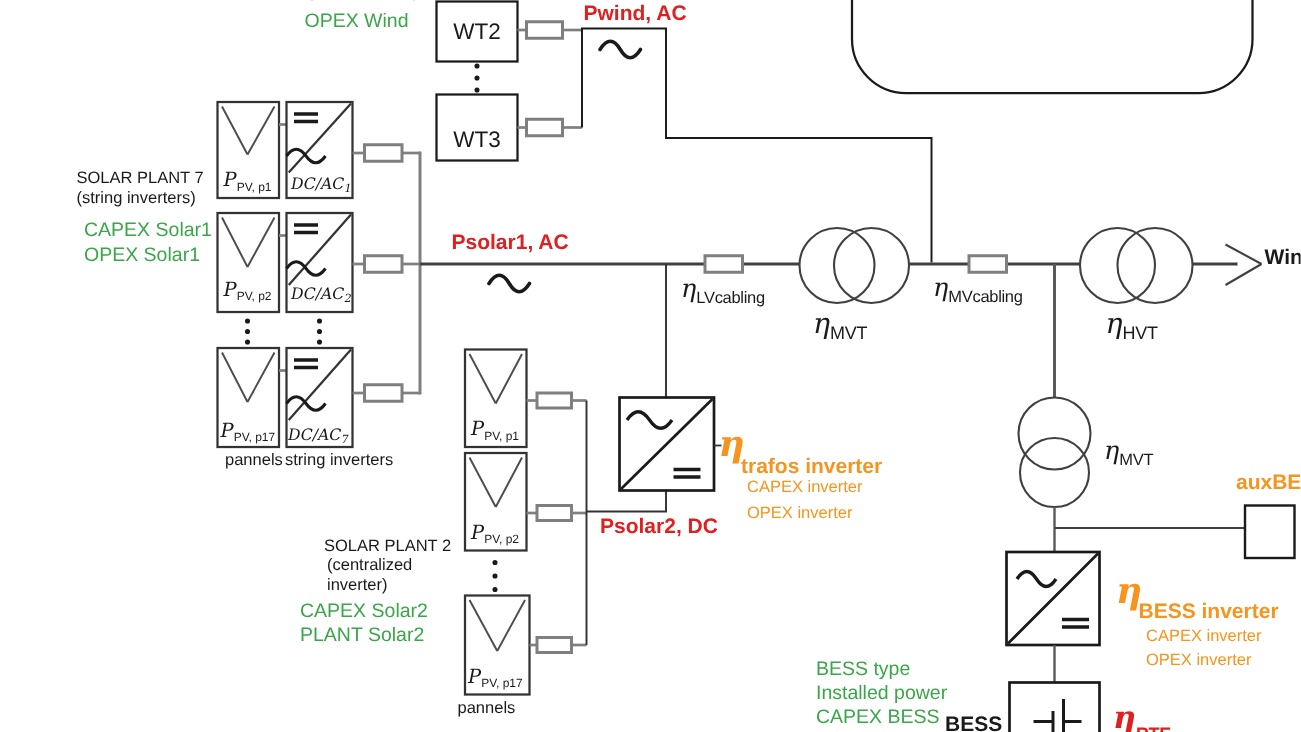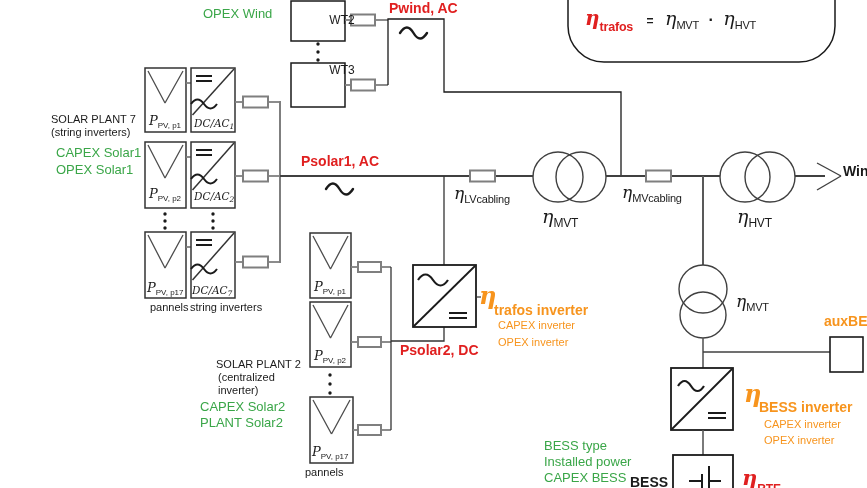--- a/index.html
+++ b/index.html
@@ -7,21 +7,21 @@
          font-family:"Liberation Sans",sans-serif;margin-left:23px;}
   #art{position:absolute;left:0;top:0;}
   .lbl{position:absolute;white-space:nowrap;line-height:1;color:#1a1a1a;
        font-family:"Liberation Sans",sans-serif;}
   .green{color:#3aa648;font-size:13px;}
   .red-b{color:#e02020;font-weight:700;font-size:14px;}
   .orange{color:#f7941d;}
   .ob{font-weight:700;font-size:14px;}
   .o12{font-size:11px;}
   .sz11{font-size:11px;}
-  .sz12{font-size:12px;padding-left:24px;}
+  .sz12{font-size:15px;}
   .bold{font-weight:700;font-size:14px;}
   .eta{font-family:"DejaVu Serif",serif;font-style:italic;font-weight:400;}
   .e17{font-size:17px;}
   .e19{font-size:19px;}
   .esub{font-family:"Liberation Sans",sans-serif;font-style:normal;font-size:11px;
         position:relative;top:4px;letter-spacing:-0.2px;}
   .esub12{font-size:12px;}
   .psym{font-family:"DejaVu Serif",serif;font-style:italic;font-size:13px;}
   .psub{font-size:8px;position:relative;top:3px;}
   .dcac{font-family:"DejaVu Serif",serif;font-style:italic;font-size:10.5px;}
@@ -183,30 +183,23 @@
       <line x1="679" y1="474" x2="679" y2="488"></line>
       <line x1="686" y1="466" x2="686" y2="488"></line>
       <line x1="686" y1="481" x2="698" y2="481"></line>
     </g>
   </g>
 </svg>
 
   <div class="lbl green" style="left:180px;top:-11px">CAPEX Wind</div>
   <div class="lbl green" style="left:180px;top:7px">OPEX Wind</div>
   <div class="lbl sz12 ctr" style="left:268px;top:14px;width:54px">WT2</div>
-  <div class="lbl sz12 ctr" style="left:268px;top:64px;width:54px">WT3</div>
+  <div class="lbl sz12 ctr" style="left:268px;top:86px;width:54px">WT3</div>
   <div class="lbl red-b" style="left:366px;top:1px">Pwind, AC</div>
 
-  <div class="lbl" style="left:562px;top:8px">
-    <span class="script" style="color:#e02020;font-size:20px">η</span><span class="esub" style="color:#e02020;font-weight:700;font-size:12.5px;top:6px">trafos</span>
-    <span style="font-weight:700;font-size:12px;margin-left:9px">=</span>
-    <span class="eta e19" style="margin-left:7px">η</span><span class="esub">MVT</span>
-    <span style="font-weight:700;margin-left:5px">·</span>
-    <span class="eta e19" style="margin-left:5px">η</span><span class="esub">HVT</span>
-  </div>
 
   <div class="lbl sz11" style="left:28px;top:114px">SOLAR PLANT 7</div>
   <div class="lbl sz11" style="left:28px;top:127px">(string inverters)</div>
   <div class="lbl green" style="left:33px;top:146px">CAPEX Solar1</div>
   <div class="lbl green" style="left:33px;top:163px">OPEX Solar1</div>
 
   <div class="lbl" style="left:126px;top:112px"><span class="psym">P</span><span class="psub">PV, p1</span></div>
   <div class="lbl" style="left:126px;top:185px"><span class="psym">P</span><span class="psub">PV, p2</span></div>
   <div class="lbl" style="left:124px;top:279px"><span class="psym">P</span><span class="psub">PV, p17</span></div>
 

